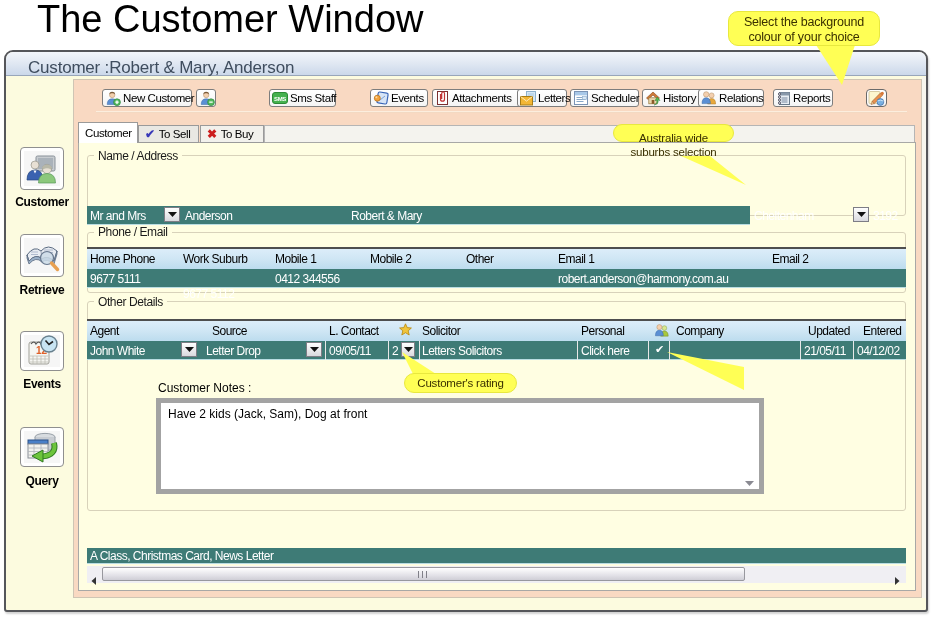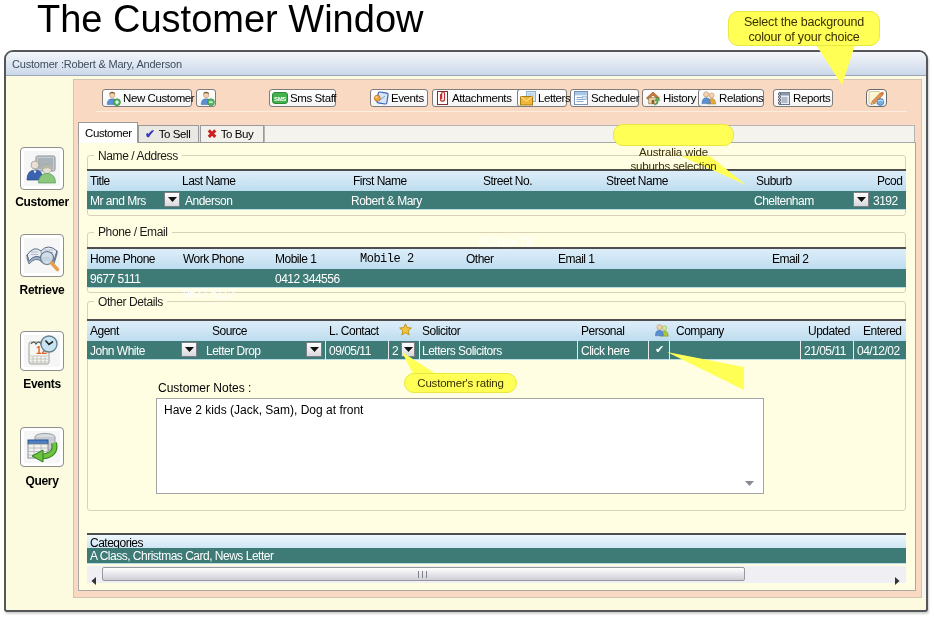--- a/index.html
+++ b/index.html
@@ -2,21 +2,21 @@
 <html><head>
 <meta charset="utf-8">
 <style>
 html,body{margin:0;padding:0;background:#fff;}
 *{box-sizing:border-box;}
 #page{position:relative;width:934px;height:619px;background:#fff;font-family:"Liberation Sans",sans-serif;overflow:hidden;}
 .abs{position:absolute;}
 #bigtitle{left:37px;top:-2px;font-size:38px;color:#000;}
 #win{left:4px;top:50px;width:924px;height:562px;border:2px solid #55565a;border-radius:9px 9px 3px 3px;background:#fcfbdf;overflow:hidden;box-shadow:1px 2px 2px rgba(0,0,0,0.18);}
 #titlebar{left:0;top:0;width:100%;height:24px;background:linear-gradient(#f3f6fb,#e2e9f3 45%,#cbd8ea);border-bottom:1px solid #98a6ba;}
-#titletext{left:6px;top:6px;font-size:11px;letter-spacing:-0.2px;color:#3f4d5e;}
+#titletext{left:22px;top:6px;font-size:17px;letter-spacing:-0.2px;color:#3f4d5e;}
 #panel{left:67px;top:27px;width:849px;height:519px;background:#f9d9c2;border:1px solid #cfc5b4;}
 .tbtn{position:absolute;top:9px;height:18px;background:linear-gradient(#ffffff,#f4f4f4);border:1px solid #7d7d7d;border-radius:3px;font-size:11.5px;letter-spacing:-0.4px;color:#000;display:flex;align-items:center;padding:0 2px;gap:2px;white-space:nowrap;}
 .tbtn svg{flex:0 0 auto;}
 .groove{left:22px;top:31px;width:811px;height:2px;background:#fceede;border-bottom:1px solid #f3d9c2;}
 .tab{position:absolute;font-size:11.5px;letter-spacing:-0.4px;white-space:nowrap;display:flex;align-items:center;gap:4px;padding:0 6px;border:1px solid #9a9a9a;z-index:4;}
 #tab1{left:4px;top:42px;width:60px;height:21px;background:#fff;border-bottom:none;z-index:6;}
 #tab2{left:64px;top:45px;width:61px;height:18px;background:#e9e8e3;}
 #tab3{left:126px;top:45px;width:64px;height:18px;background:#f2f1ec;}
 #tabrest{left:190px;top:45px;width:651px;height:17px;background:#f4f3ee;border:1px solid #b5b5b5;border-bottom:none;z-index:3;}
 #tabpage{left:4px;top:62px;width:838px;height:449px;background:#fffee2;border:1px solid #a8a8a6;z-index:2;}
@@ -145,30 +145,21 @@
       <div class="abs groove"></div>
 
       <div class="tab" id="tab1">Customer</div>
       <div class="tab" id="tab2"><span style="color:#3838b8;font-weight:bold;font-size:12px;">✔</span> To Sell</div>
       <div class="tab" id="tab3"><span style="color:#cc1f1f;font-weight:bold;font-size:12px;">✖</span> To Buy</div>
       <div class="abs" id="tabrest"></div>
       <div class="abs" id="tabpage"></div>
 
       <div class="group" style="left:13px;top:75px;width:819px;height:61px;"></div>
       <div class="glabel" style="left:20px;top:69px;">Name / Address</div>
-      <div class="thead" style="left:13px;top:89px;width:819px;height:22px;">
-        <span class="th" style="left:3px;">Title</span>
-        <span class="th" style="left:95px;">Last Name</span>
-        <span class="th" style="left:266px;">First Name</span>
-        <span class="th" style="left:396px;">Street No.</span>
-        <span class="th" style="left:519px;">Street Name</span>
-        <span class="th" style="left:669px;">Suburb</span>
-        <span class="th" style="left:790px;">Pcod</span>
-      </div>
-      <div class="trow" style="left:13px;top:111px;width:819px;height:19px;">
+      <div class="trow" style="left:13px;top:126px;width:663px;height:19px;">
         <span class="td" style="left:3px;">Mr and Mrs</span>
         <span class="td" style="left:98px;">Anderson</span>
         <span class="td" style="left:264px;">Robert &amp; Mary</span>
         <span class="td" style="left:391px;margin-top:41px;">PO Box 73</span>
         <span class="td" style="left:667px;">Cheltenham</span>
         <span class="td" style="left:786px;">3192</span>
         <span class="drop" style="left:77px;">
             <svg width="9" height="5">
               <polygon points="0,0 9,0 4.5,5" fill="#111"></polygon>
             </svg>
@@ -177,31 +168,32 @@
             <svg width="9" height="5">
               <polygon points="0,0 9,0 4.5,5" fill="#111"></polygon>
             </svg>
           </span>
       </div>
 
       <div class="group" style="left:13px;top:152px;width:819px;height:61px;"></div>
       <div class="glabel" style="left:20px;top:145px;">Phone / Email</div>
       <div class="thead" style="left:13px;top:167px;width:819px;height:22px;">
         <span class="th" style="left:3px;">Home Phone</span>
-        <span class="th" style="left:96px;">Work Phone</span>
+        <span class="th" style="left:96px;">Work Suburb</span>
         <span class="th" style="left:188px;">Mobile 1</span>
-        <span class="th" style="left:273px;font-family:Liberation Mono, monospace;">Mobile 2</span>
+        <span class="th" style="left:283px;">Mobile 2</span>
         <span class="th" style="left:379px;">Other</span>
         <span class="th" style="left:471px;">Email 1</span>
         <span class="th" style="left:685px;">Email 2</span>
       </div>
       <div class="trow" style="left:13px;top:189px;width:819px;height:19px;">
         <span class="td" style="left:3px;">9677 5111</span>
         <span class="td" style="left:96px;margin-top:15px;">9677 5112</span>
         <span class="td" style="left:188px;">0412 344556</span>
+        <span class="td" style="left:471px;">robert.anderson@harmony.com.au</span>
       </div>
 
       <div class="group" style="left:13px;top:221px;width:819px;height:210px;"></div>
       <div class="glabel" style="left:20px;top:215px;">Other Details</div>
       <div class="thead" style="left:13px;top:239px;width:819px;height:22px;">
         <span class="th" style="left:3px;">Agent</span>
         <span class="th" style="left:125px;">Source</span>
         <span class="th" style="left:242px;">L. Contact</span>
         <span class="th" style="left:312px;top:2px;"><svg width="13" height="13" viewBox="0 0 13 13">
               <path d="M6.5,0.8 L8.2,4.6 12.4,5 9.2,7.8 10.2,12 6.5,9.7 2.8,12 3.8,7.8 0.6,5 4.8,4.6 Z" fill="#f0c53c" stroke="#b8860b" stroke-width="0.8"></path>
@@ -247,30 +239,27 @@
             </svg>
           </span>
         <span class="drop" style="left:314px;width:14px;">
             <svg width="9" height="5">
               <polygon points="0,0 9,0 4.5,5" fill="#111"></polygon>
             </svg>
           </span>
       </div>
 
       <div class="abs" style="left:84px;top:301px;font-size:12px;color:#000;z-index:9;">Customer Notes :</div>
-      <div class="abs" style="left:82px;top:318px;width:608px;height:96px;background:#fff;border:1px solid #a3a3a3;font-size:12px;padding:4px 7px;z-index:9;">Have 2 kids (Jack, Sam), Dog at front</div>
+      <div class="abs" style="left:82px;top:318px;width:608px;height:96px;background:#fff;border:5px solid #a3a3a3;font-size:12px;padding:4px 7px;z-index:9;">Have 2 kids (Jack, Sam), Dog at front</div>
       <div class="abs" style="left:668px;top:396px;width:14px;height:14px;display:flex;align-items:center;justify-content:center;z-index:10;">
           <svg width="9" height="5">
             <polygon points="0,0 9,0 4.5,5" fill="#8a8a92"></polygon>
           </svg>
         </div>
 
-      <div class="thead" style="left:13px;top:453px;width:819px;height:15px;border-top:2px solid #4e4e4e;background:linear-gradient(#eef6fc,#cfe6f4);">
-        <span class="th" style="left:3px;top:1px;">Categories</span>
-      </div>
       <div class="trow" style="left:13px;top:468px;width:819px;height:16px;">
         <span class="td" style="left:3px;top:1px;">A Class, Christmas Card, News Letter</span>
       </div>
       <div id="hscroll" style="left:13px;top:486px;width:819px;height:17px;">
         <div class="abs" style="left:4px;top:5px;"><svg width="6" height="8">
               <polygon points="5,0 5,8 0.5,4" fill="#333"></polygon>
             </svg></div>
         <div class="abs" style="right:6px;top:5px;"><svg width="6" height="8">
               <polygon points="1,0 1,8 5.5,4" fill="#333"></polygon>
             </svg></div>
@@ -325,21 +314,21 @@
           <rect x="3" y="14" width="20" height="14" fill="#f2f2ee" stroke="#8a9098"></rect>
           <path d="M3,18 h20 M3,21.5 h20 M3,25 h20 M9,14 v14 M16,14 v14" stroke="#b0b4ba" stroke-width="0.8"></path>
           <path d="M29,13 q3,12 -12,13.5" fill="none" stroke="#2e7a20" stroke-width="6"></path>
           <path d="M29,13 q3,12 -12,13.5" fill="none" stroke="#6cc43c" stroke-width="4"></path>
           <polygon points="18,20 18,32 7,26" fill="#6cc43c" stroke="#2e7a20" stroke-width="1"></polygon>
         </svg>
       </div>
     <div class="slabel" style="top:422px;">Query</div>
   </div>
 
-  <div class="callout" style="left:613px;top:124px;width:121px;height:18px;padding-top:20px;">Australia wide<br>suburbs selection</div>
+  <div class="callout" style="left:613px;top:124px;width:121px;height:18px;padding-top:6px;">Australia wide<br>suburbs selection</div>
   <svg class="abs" style="left:676px;top:154px;z-index:39;" width="75" height="33">
       <polygon points="5,2 34,2 70,31" fill="#ffff55"></polygon>
     </svg>
 
   <div class="callout" style="left:404px;top:373px;width:113px;height:20px;padding-top:2px;">Customer's rating</div>
   <svg class="abs" style="left:398px;top:350px;z-index:39;" width="45" height="26">
       <polygon points="4,2 15,24 38,24" fill="#ffff55"></polygon>
     </svg>
 
   <svg class="abs" style="left:660px;top:350px;z-index:39;" width="90" height="42">

